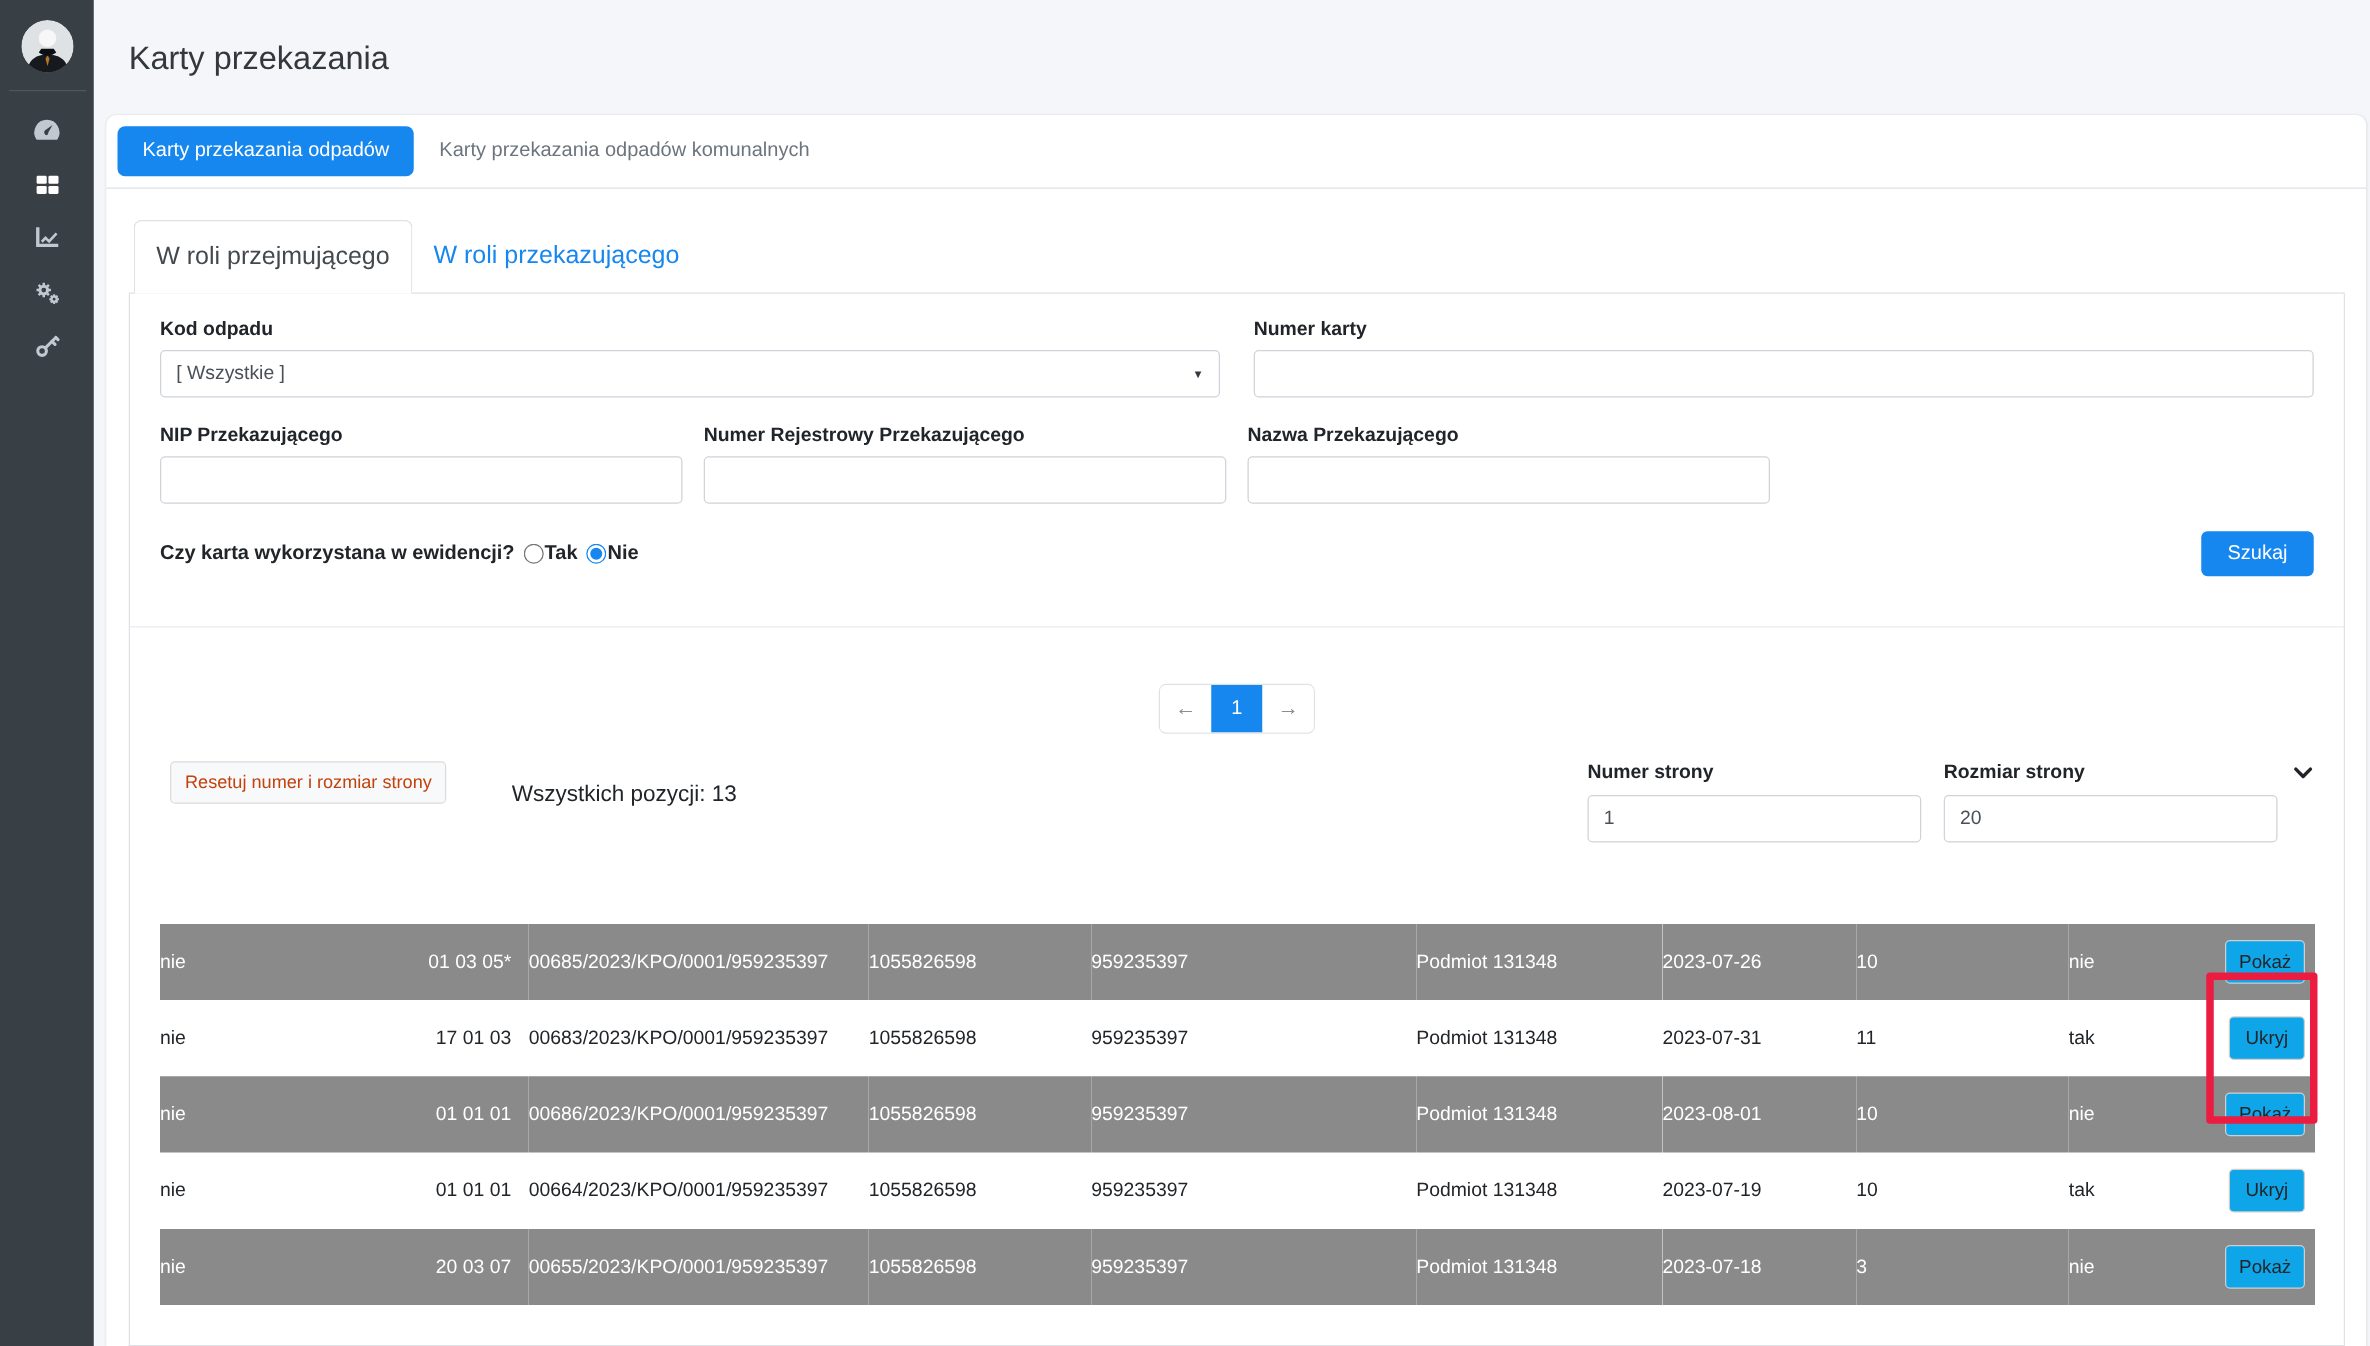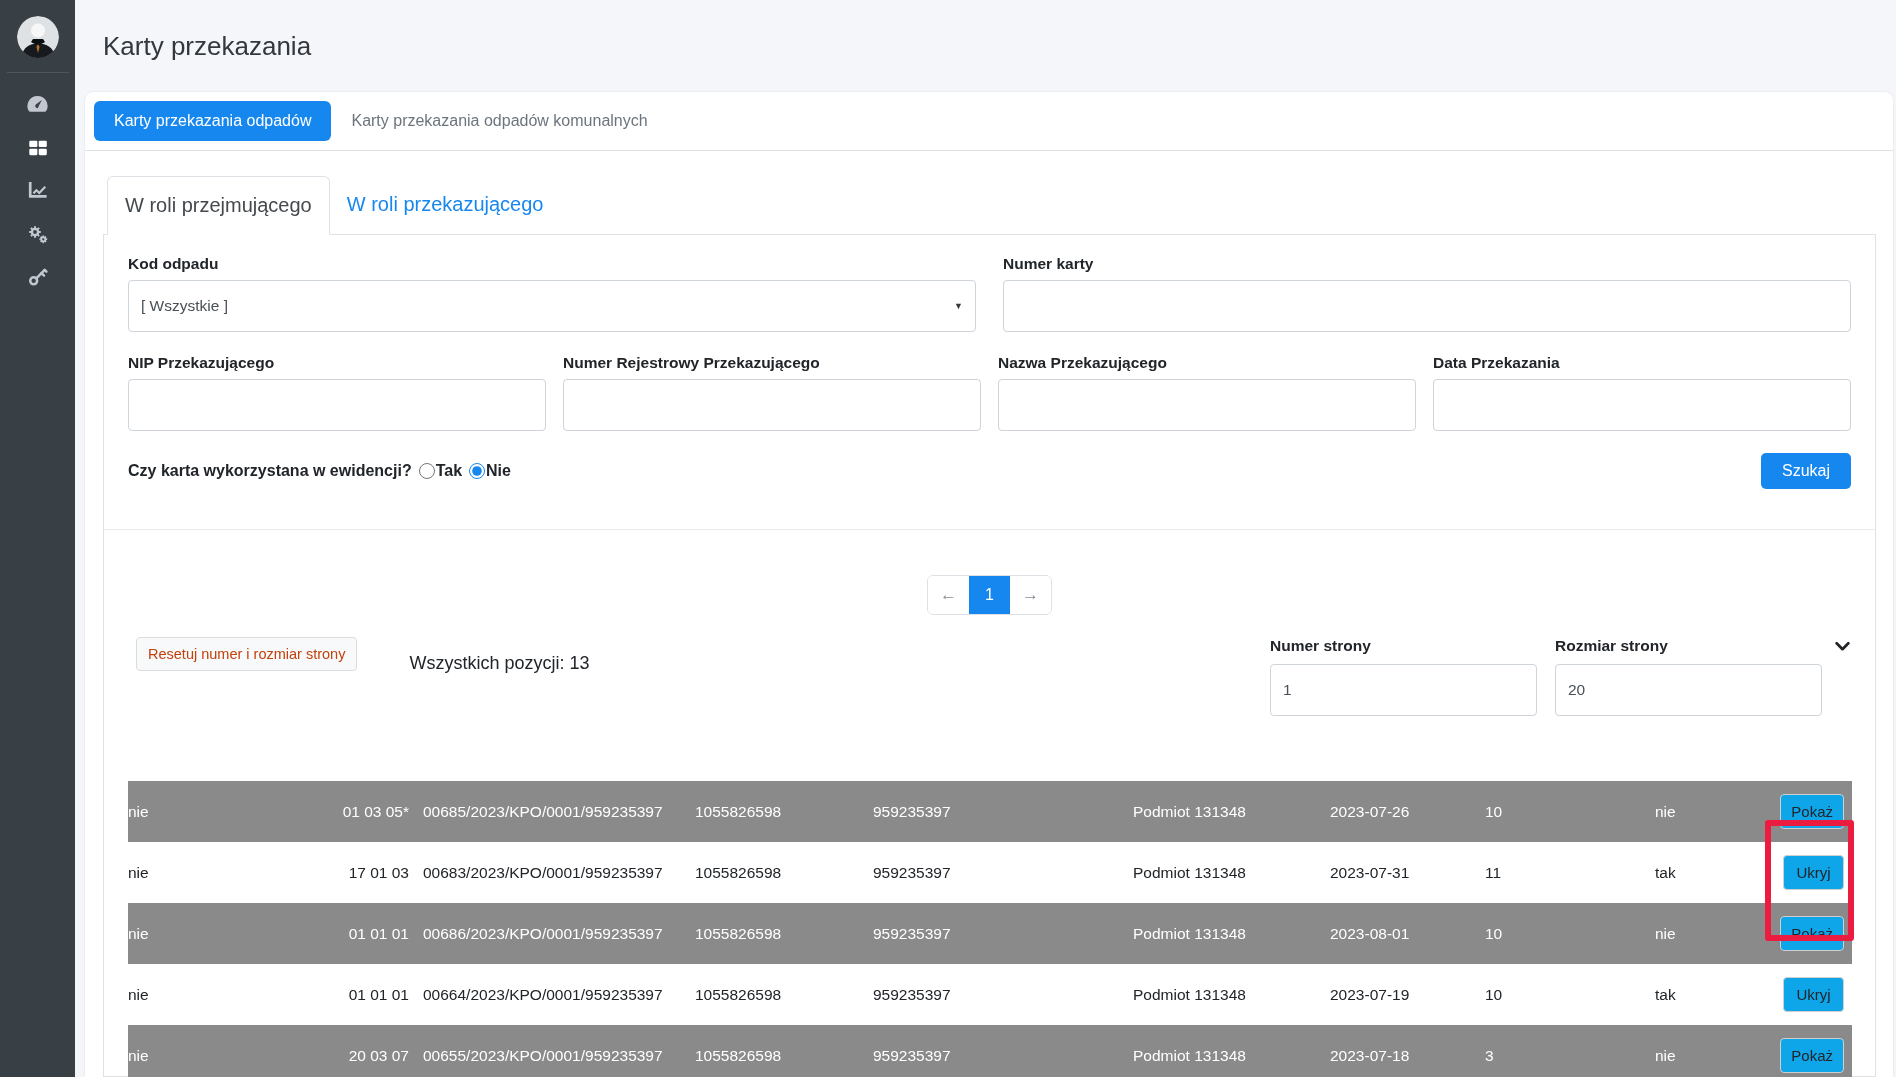--- a/index.html
+++ b/index.html
@@ -34,21 +34,21 @@
   .role-tabs{display:flex;border-bottom:1px solid var(--border,#dee2e6);padding-left:4px;flex:0 0 auto;}
   .role-tab{padding:17px 17px;font-size:20px;cursor:pointer;margin-bottom:-1px;white-space:nowrap;color:var(--accent,#1787f0);}
   .role-tab.active{background:#fff;border:1px solid var(--border,#dee2e6);border-bottom-color:#fff;
     border-radius:6px 6px 0 0;color:#44494e;}
   .panel{border:1px solid var(--border,#dee2e6);border-top:none;flex:1;min-height:0;
     padding:20px 24px 0;display:flex;flex-direction:column;}
   
   .filter-grid2{display:grid;grid-template-columns:1fr 1fr;column-gap:27px;}
   .filter-grid4{display:grid;grid-template-columns:repeat(4,1fr);column-gap:17px;margin-top:22px;}
   .field label{display:block;font-weight:700;font-size:15.5px;margin-bottom:7px;color:#212529;}
-  .input,.select{height:52px;width:100%;border:1px solid var(--input-border,#ced4da);border-radius:4px;
+  .input,.select{height:38px;width:100%;border:1px solid var(--input-border,#ced4da);border-radius:4px;
     font-size:15.5px;padding:0 12px;color:#495057;background:#fff;font-family:inherit;}
   .select{display:flex;align-items:center;justify-content:space-between;cursor:pointer;}
   .select .caret{font-size:9px;color:#343a40;}
   input.input{outline:none;}
   .radio-row{margin-top:22px;display:flex;align-items:center;justify-content:space-between;padding-bottom:40px;}
   .radio-q{font-weight:700;font-size:16px;display:flex;align-items:center;flex-wrap:nowrap;}
   .radio-opt{display:inline-flex;align-items:center;font-weight:700;font-size:16px;margin-left:7px;cursor:pointer;}
   .radio-opt input{width:16px;height:16px;margin:0 1px 0 0;accent-color:var(--accent,#1787f0);cursor:pointer;}
   .btn-primary{background:var(--accent,#1787f0);color:#fff;border:none;border-radius:5px;
     padding:9px 21px;font-size:16px;cursor:pointer;font-family:inherit;}
@@ -205,24 +205,20 @@
             <input class="input" type="text" value="" style="">
           </div>
           <div class="field">
             <label>Numer Rejestrowy Przekazującego</label>
             <input class="input" type="text" value="" style="">
           </div>
           <div class="field">
             <label>Nazwa Przekazującego</label>
             <input class="input" type="text" value="" style="">
           </div>
-          <div class="field">
-            <label>Data Przekazania</label>
-            <input class="input" type="text" value="" style="">
-          </div>
         </div>
 
         <div class="radio-row">
           <div class="radio-q">
             <span>Czy karta wykorzystana w ewidencji?</span>
             <span style="display:inline-flex">
 
             <label class="radio-opt">
                   <input type="radio" name="ewidencja" style="">
                   <span>Tak</span>

